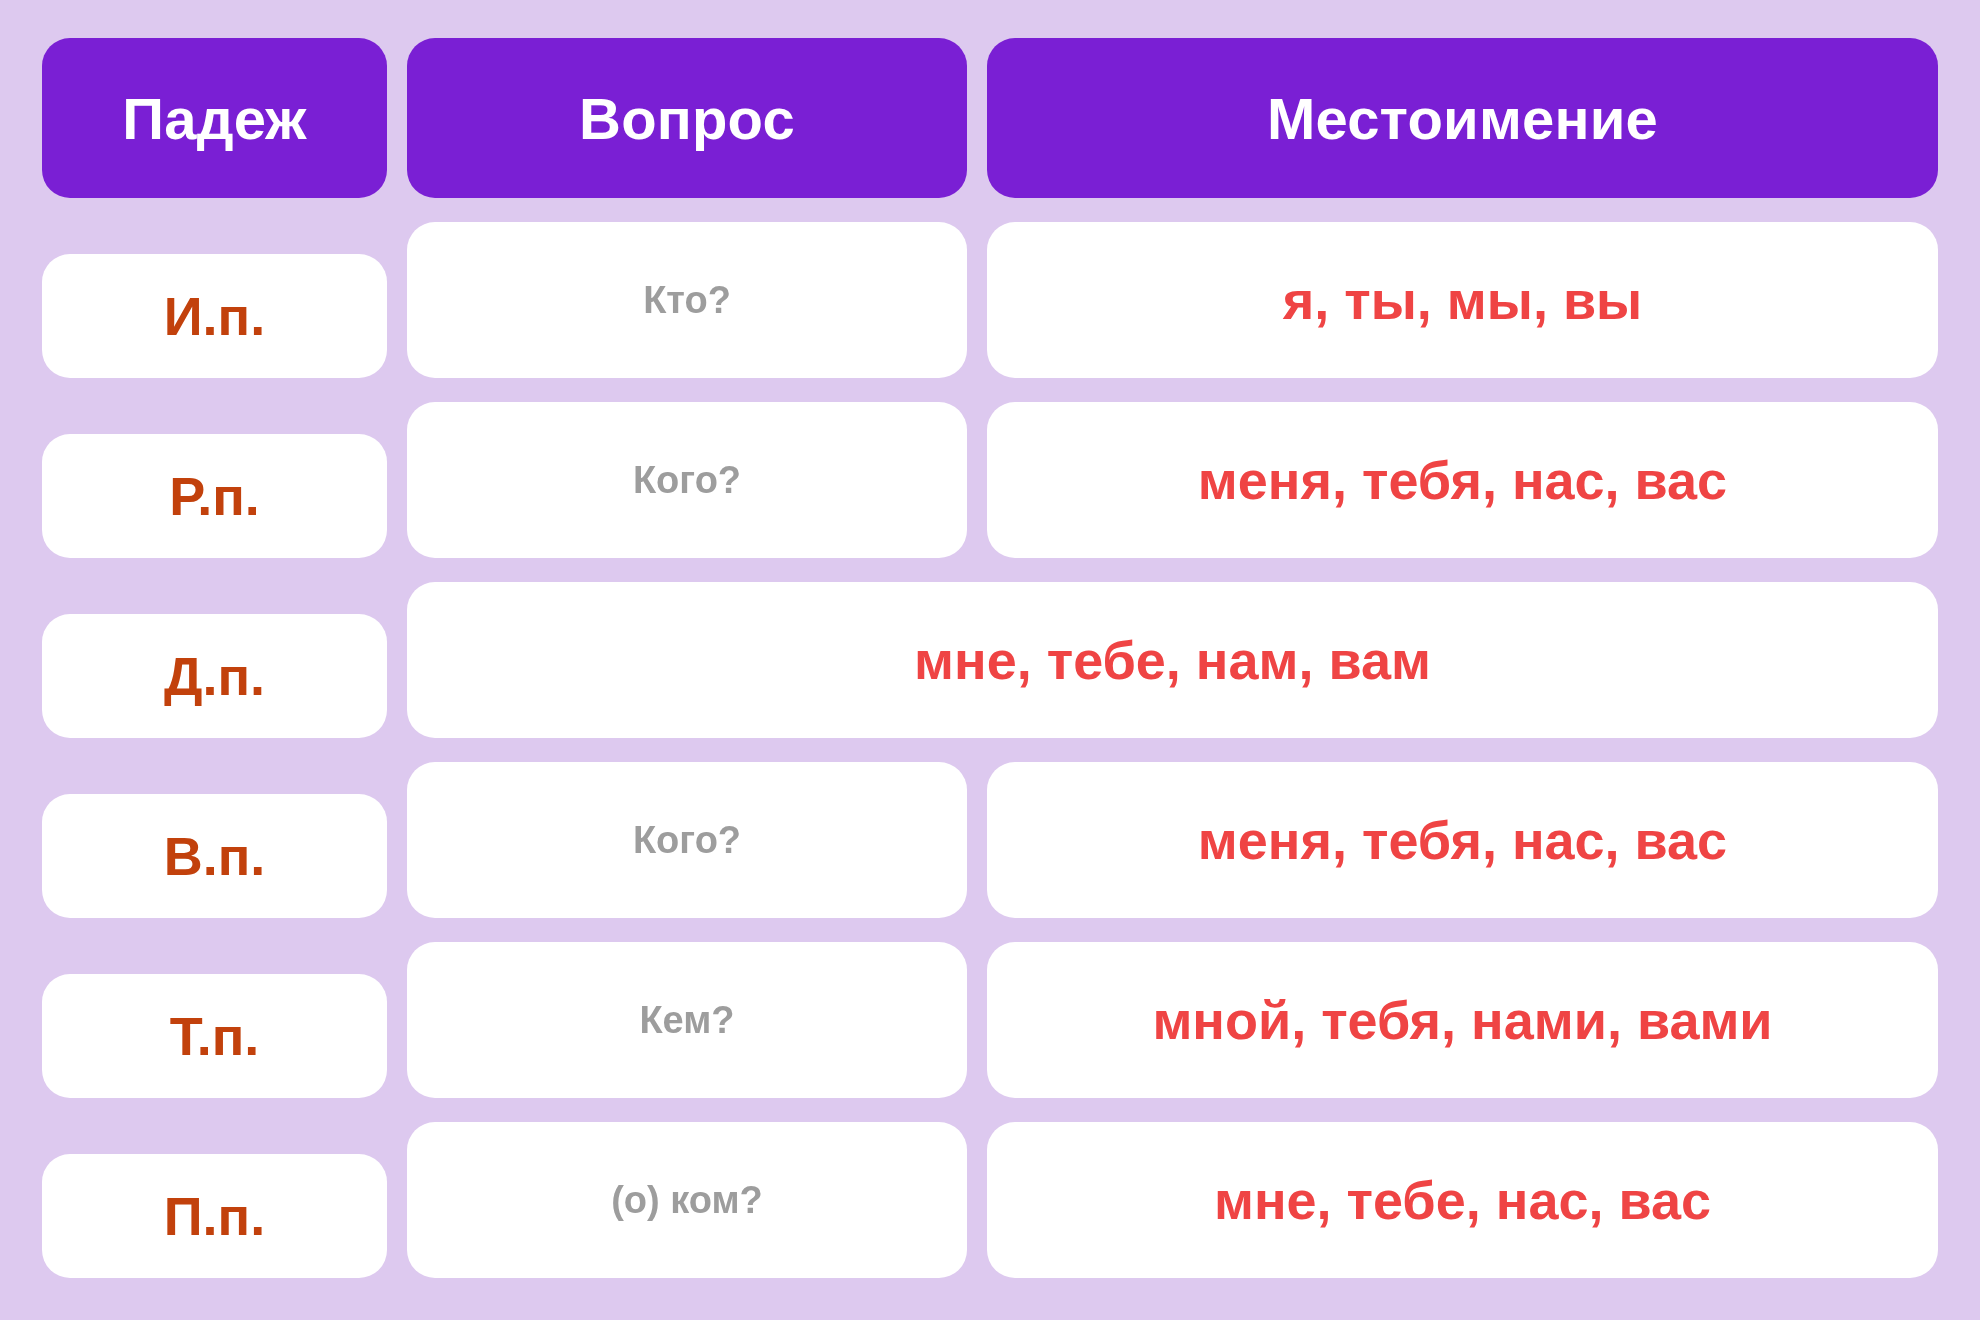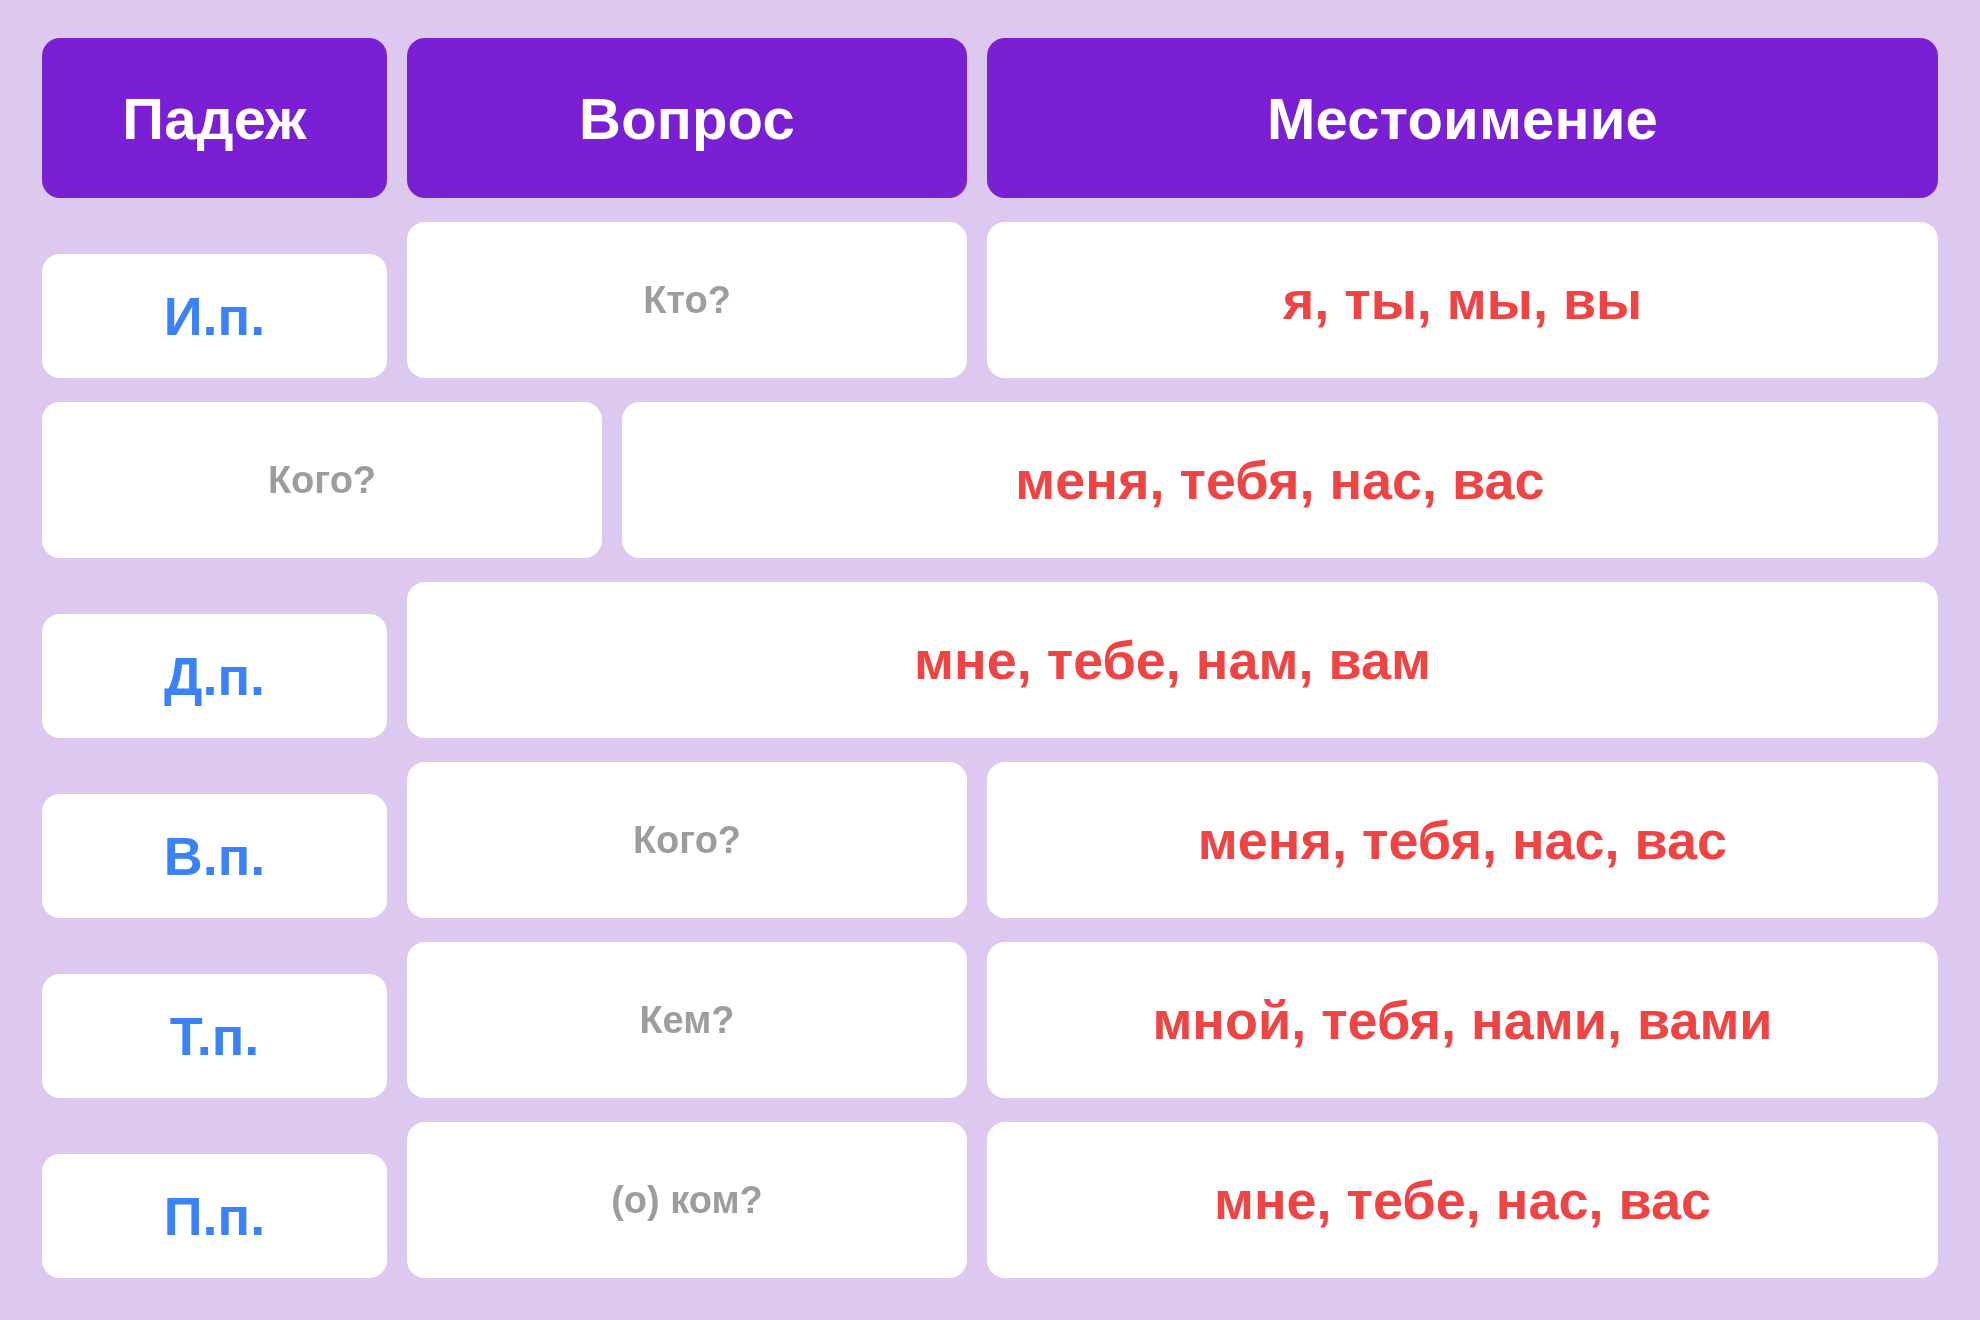--- a/index.html
+++ b/index.html
@@ -31,21 +31,21 @@
   }
 
   .row.header-row { height: 160px; }
   .row.body-row { flex: 1 1 0; }
 
   .cell {
     box-sizing: border-box;
     display: flex;
     align-items: center;
     justify-content: center;
-    border-radius: 18px;
+    border-radius: 28px;
     text-align: center;
     padding: 0 14px;
     overflow: hidden;
     white-space: nowrap;
   }
 
   
   .col-case    { width: 345px; flex: 0 0 345px; }
   .col-question{ width: 560px; flex: 0 0 560px; }
   .col-pronoun { flex: 1 1 auto; }
@@ -57,21 +57,21 @@
     font-size: 58px;
     font-weight: 700;
     letter-spacing: 0.2px;
   }
 
   
   .body-row .cell {
     background: #ffffff;
   }
   .cell-case {
-    color: #3b82f6;
+    color: #c2410c;
     font-size: 54px;
     font-weight: 700;
     margin-top: 32px;
   }
   .cell-question {
     color: #9d9d9d;
     font-size: 38px;
     font-weight: 700;
   }
   .cell-pronoun {
@@ -91,20 +91,21 @@
     <div class="cell col-pronoun">Местоимение</div>
   </div>
 
   <div class="row body-row">
     <div class="cell cell-case col-case">И.п.</div>
     <div class="cell cell-question col-question">Кто?</div>
     <div class="cell cell-pronoun col-pronoun">я, ты, мы, вы</div>
   </div>
 
   <div class="row body-row">
+    <div class="cell cell-case col-case">Р.п.</div>
     <div class="cell cell-question col-question">Кого?</div>
     <div class="cell cell-pronoun col-pronoun">меня, тебя, нас, вас</div>
   </div>
 
   <div class="row body-row">
     <div class="cell cell-case col-case">Д.п.</div>
     <div class="cell cell-pronoun col-pronoun">мне, тебе, нам, вам</div>
   </div>
 
   <div class="row body-row">

